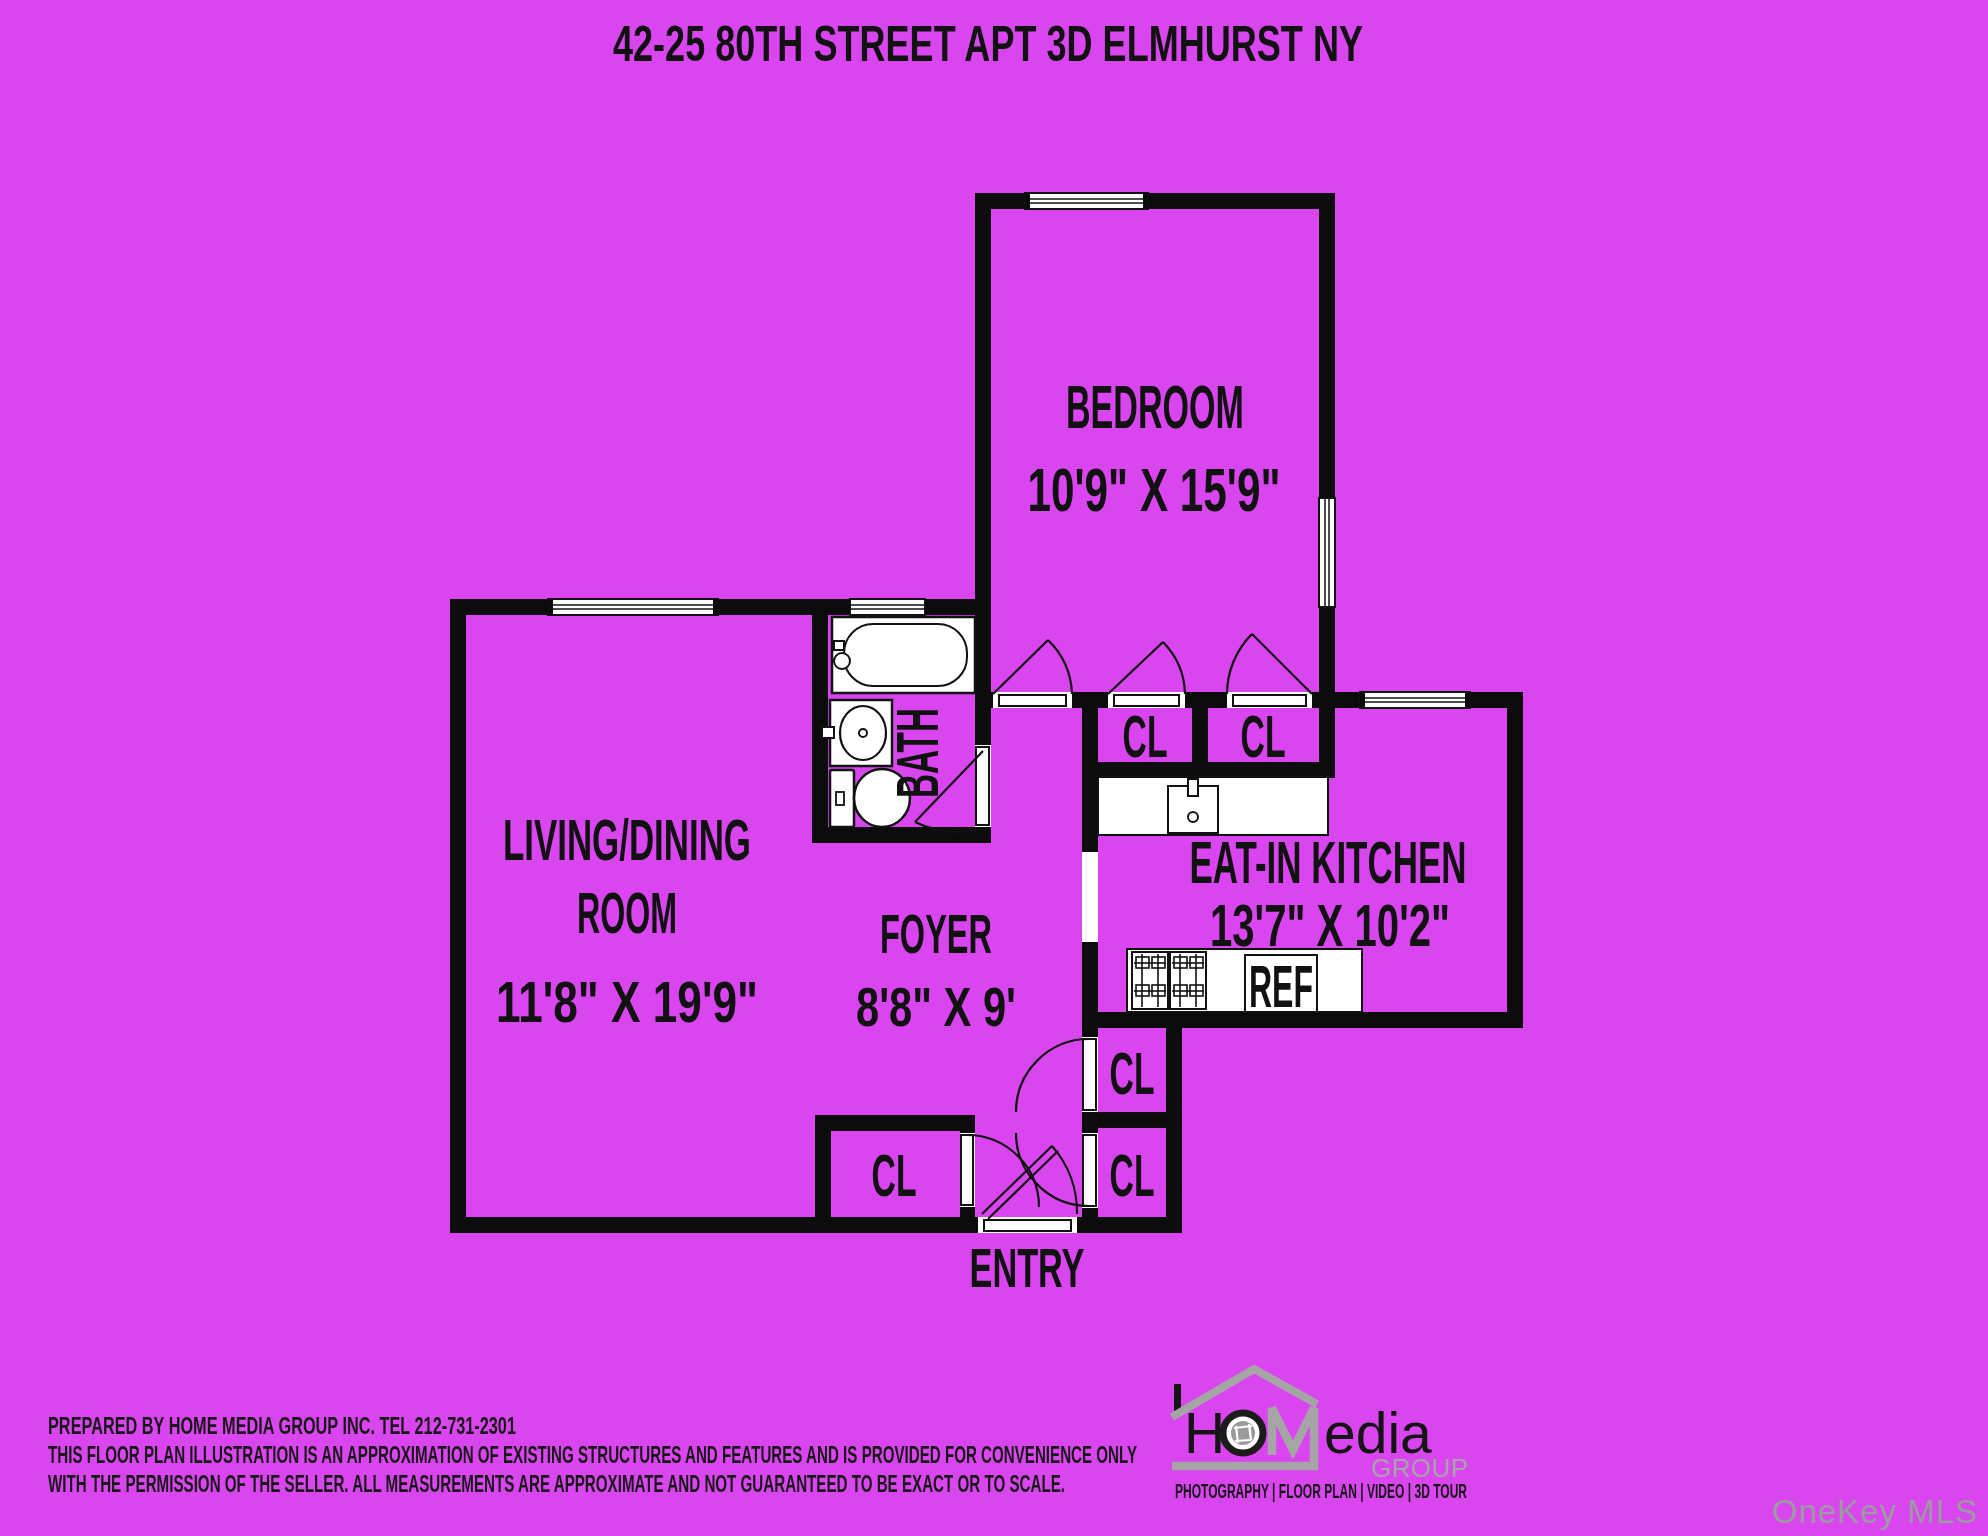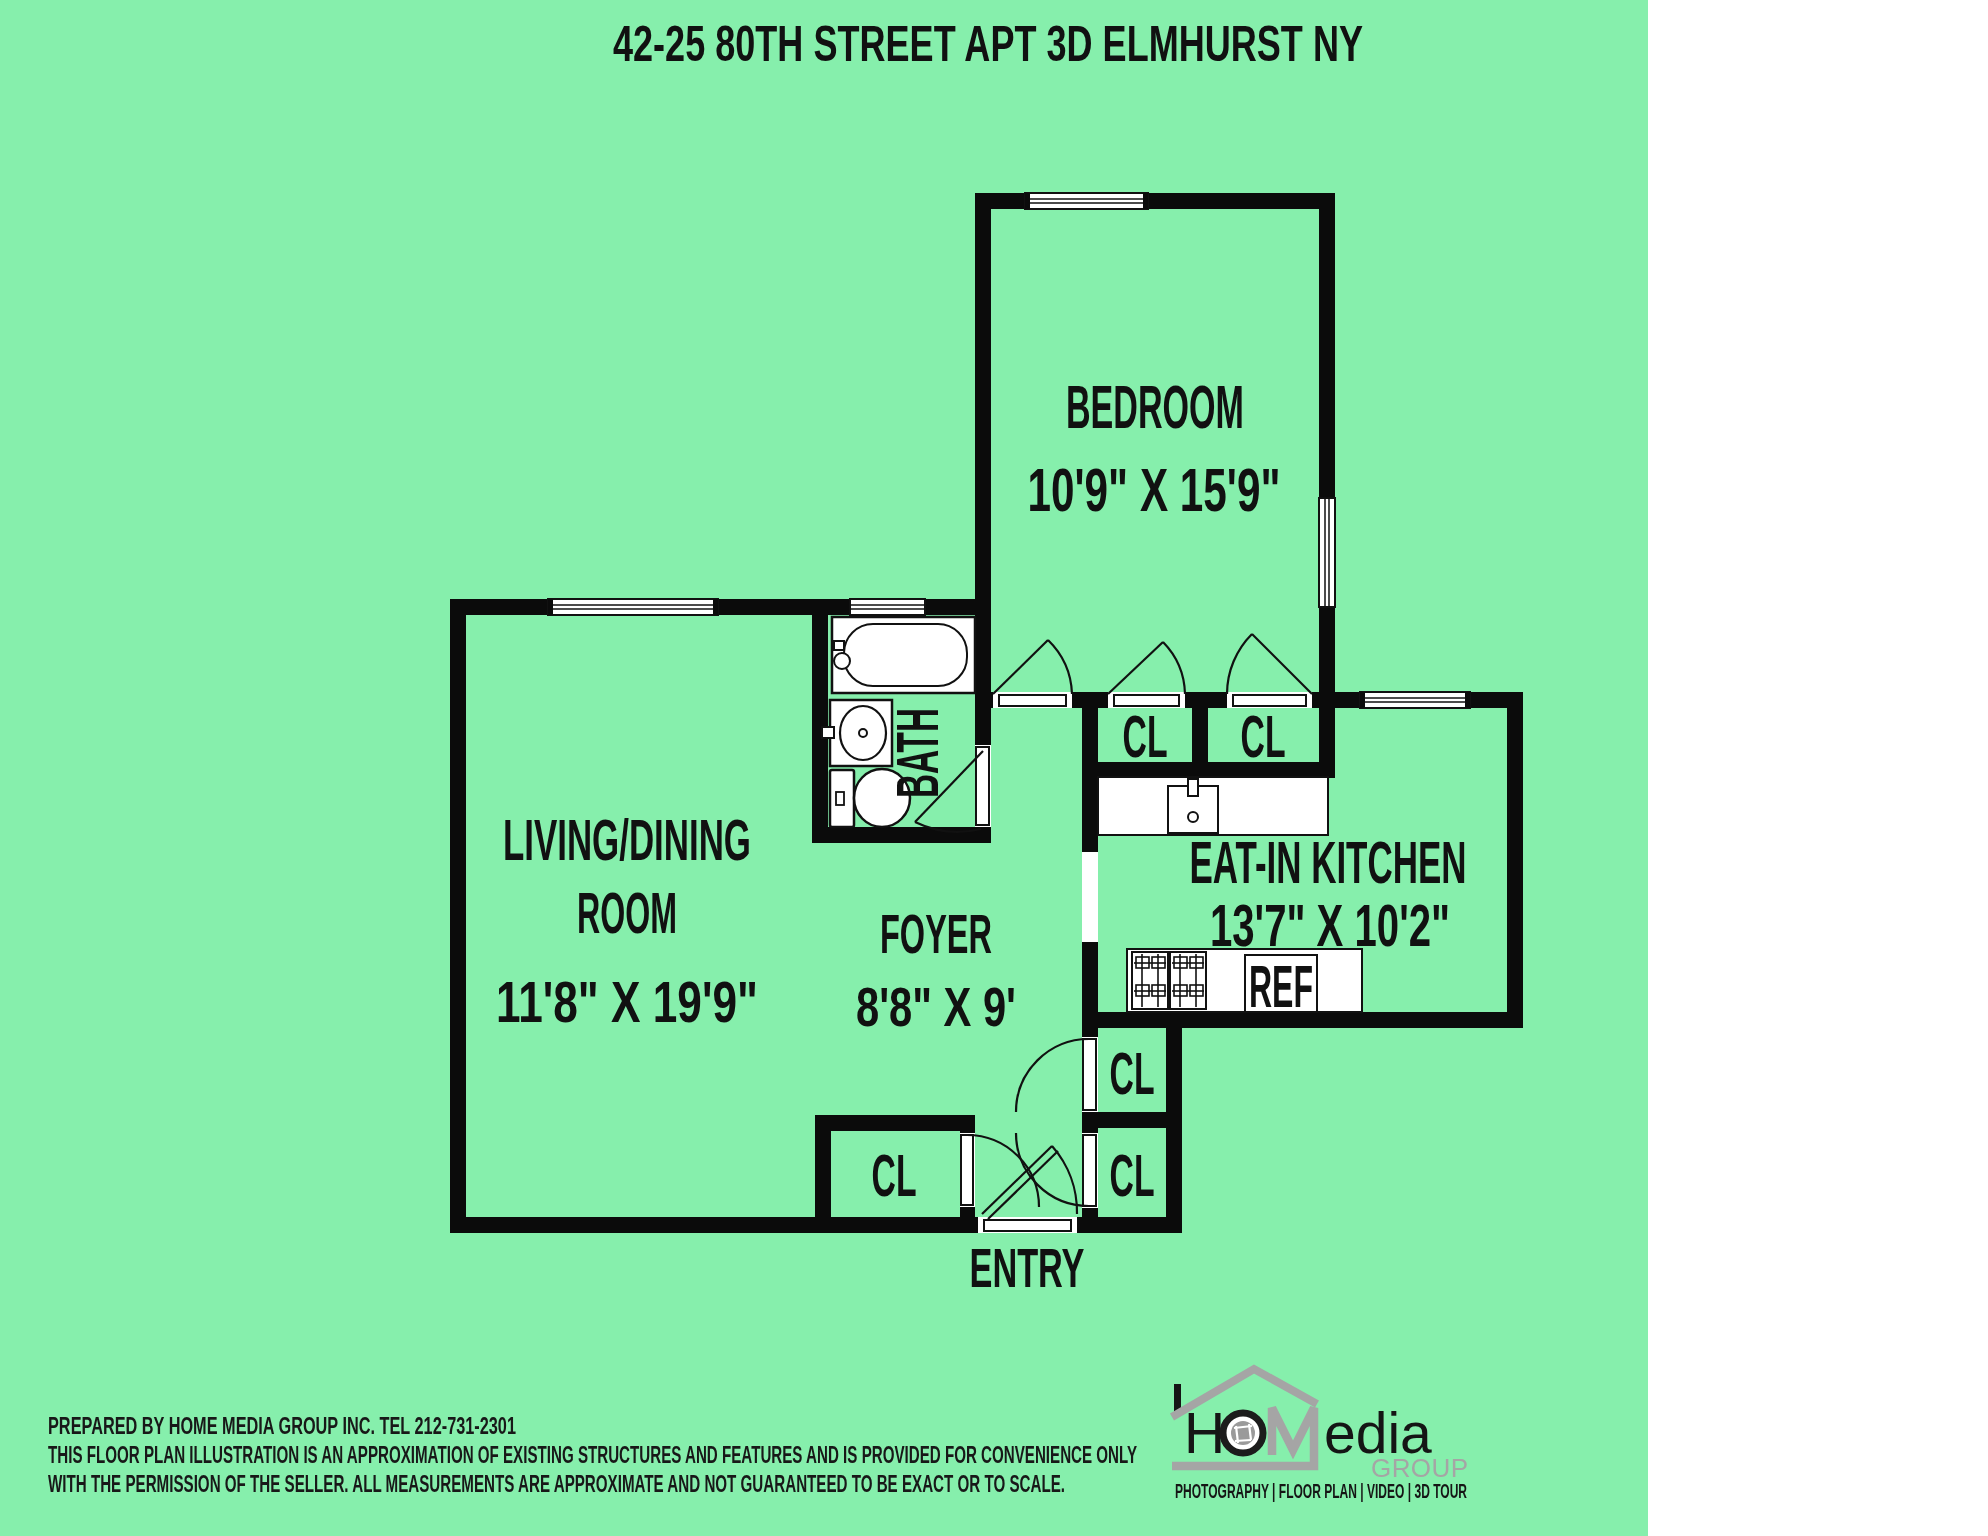--- a/index.html
+++ b/index.html
@@ -1,16 +1,16 @@
 <!DOCTYPE html>
 <html><head>
 <meta charset="utf-8">
 <style>
   html,body{margin:0;padding:0;background:#ffffff;}
-  .page{position:relative;width:1648px;height:1536px;background:#86efac;overflow:hidden;
+  .page{position:relative;width:1988px;height:1536px;background:#d946ef;overflow:hidden;
         font-family:"Liberation Sans","DejaVu Sans",sans-serif;}
   svg{position:absolute;left:0;top:0;}
   svg text{font-family:"Liberation Sans","DejaVu Sans",sans-serif;}
   .plan-label{font-weight:bold;fill:#111111;}
   .footer-text{font-weight:bold;fill:#181818;}
 </style>
 </head>
 <body>
 
 <div class="page">

